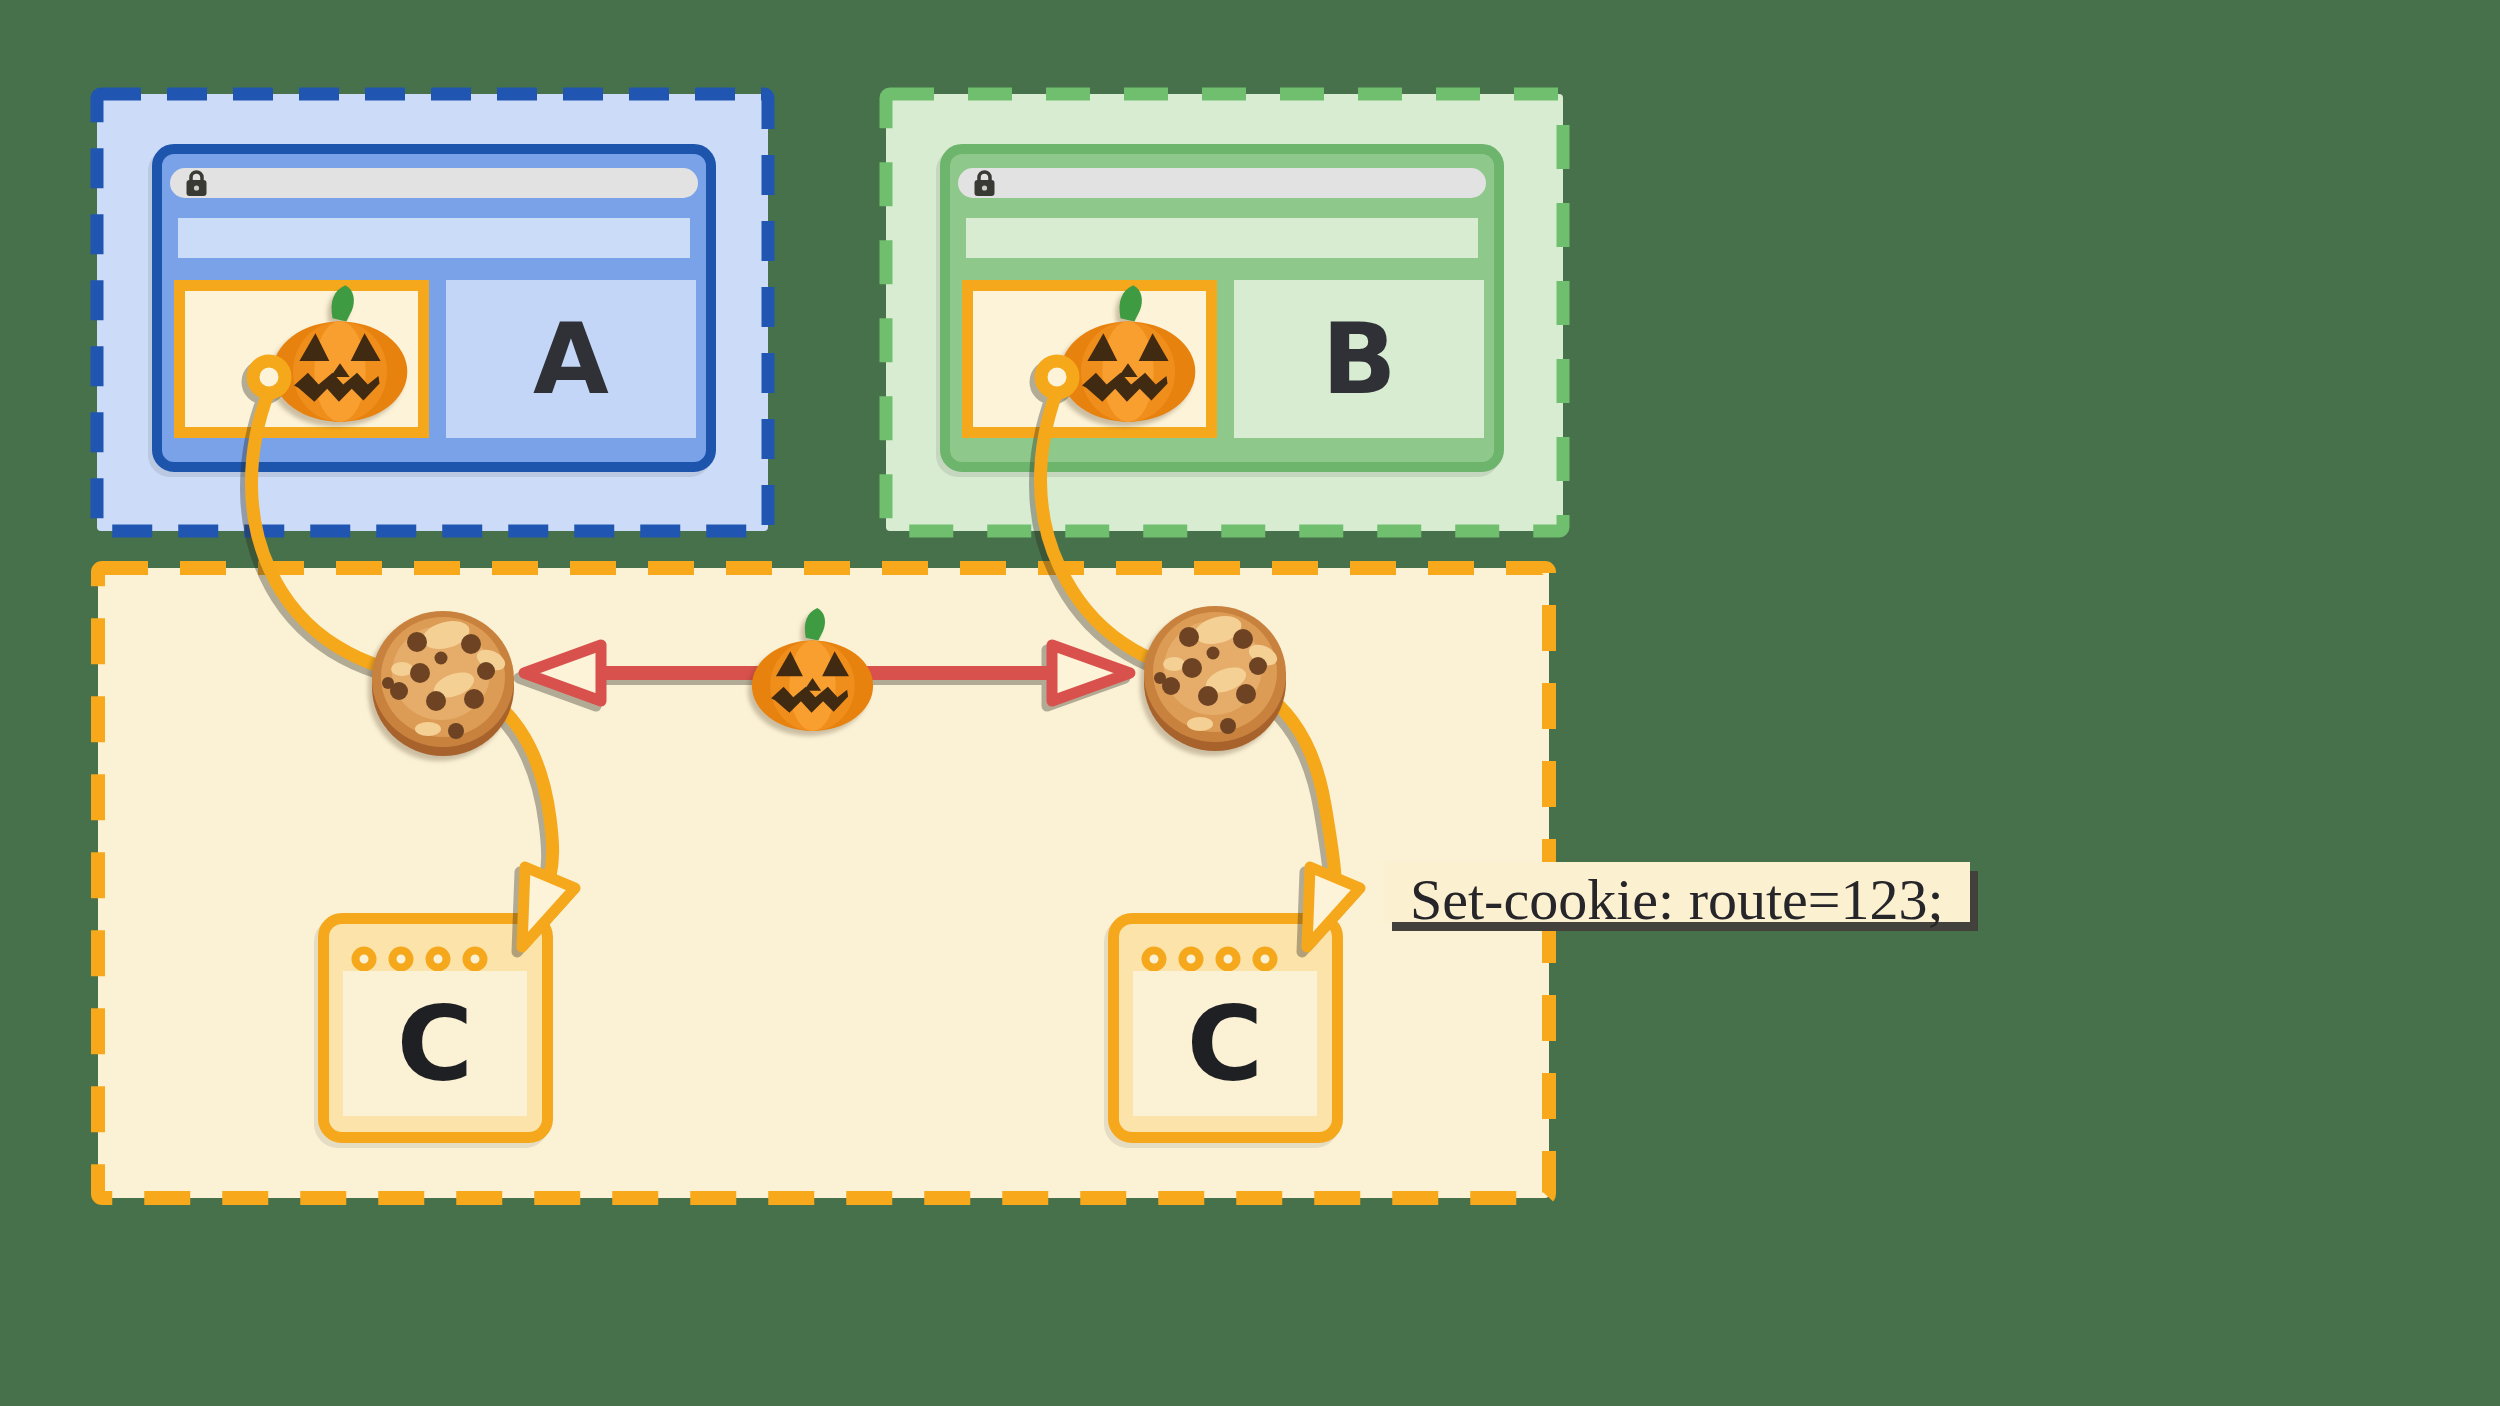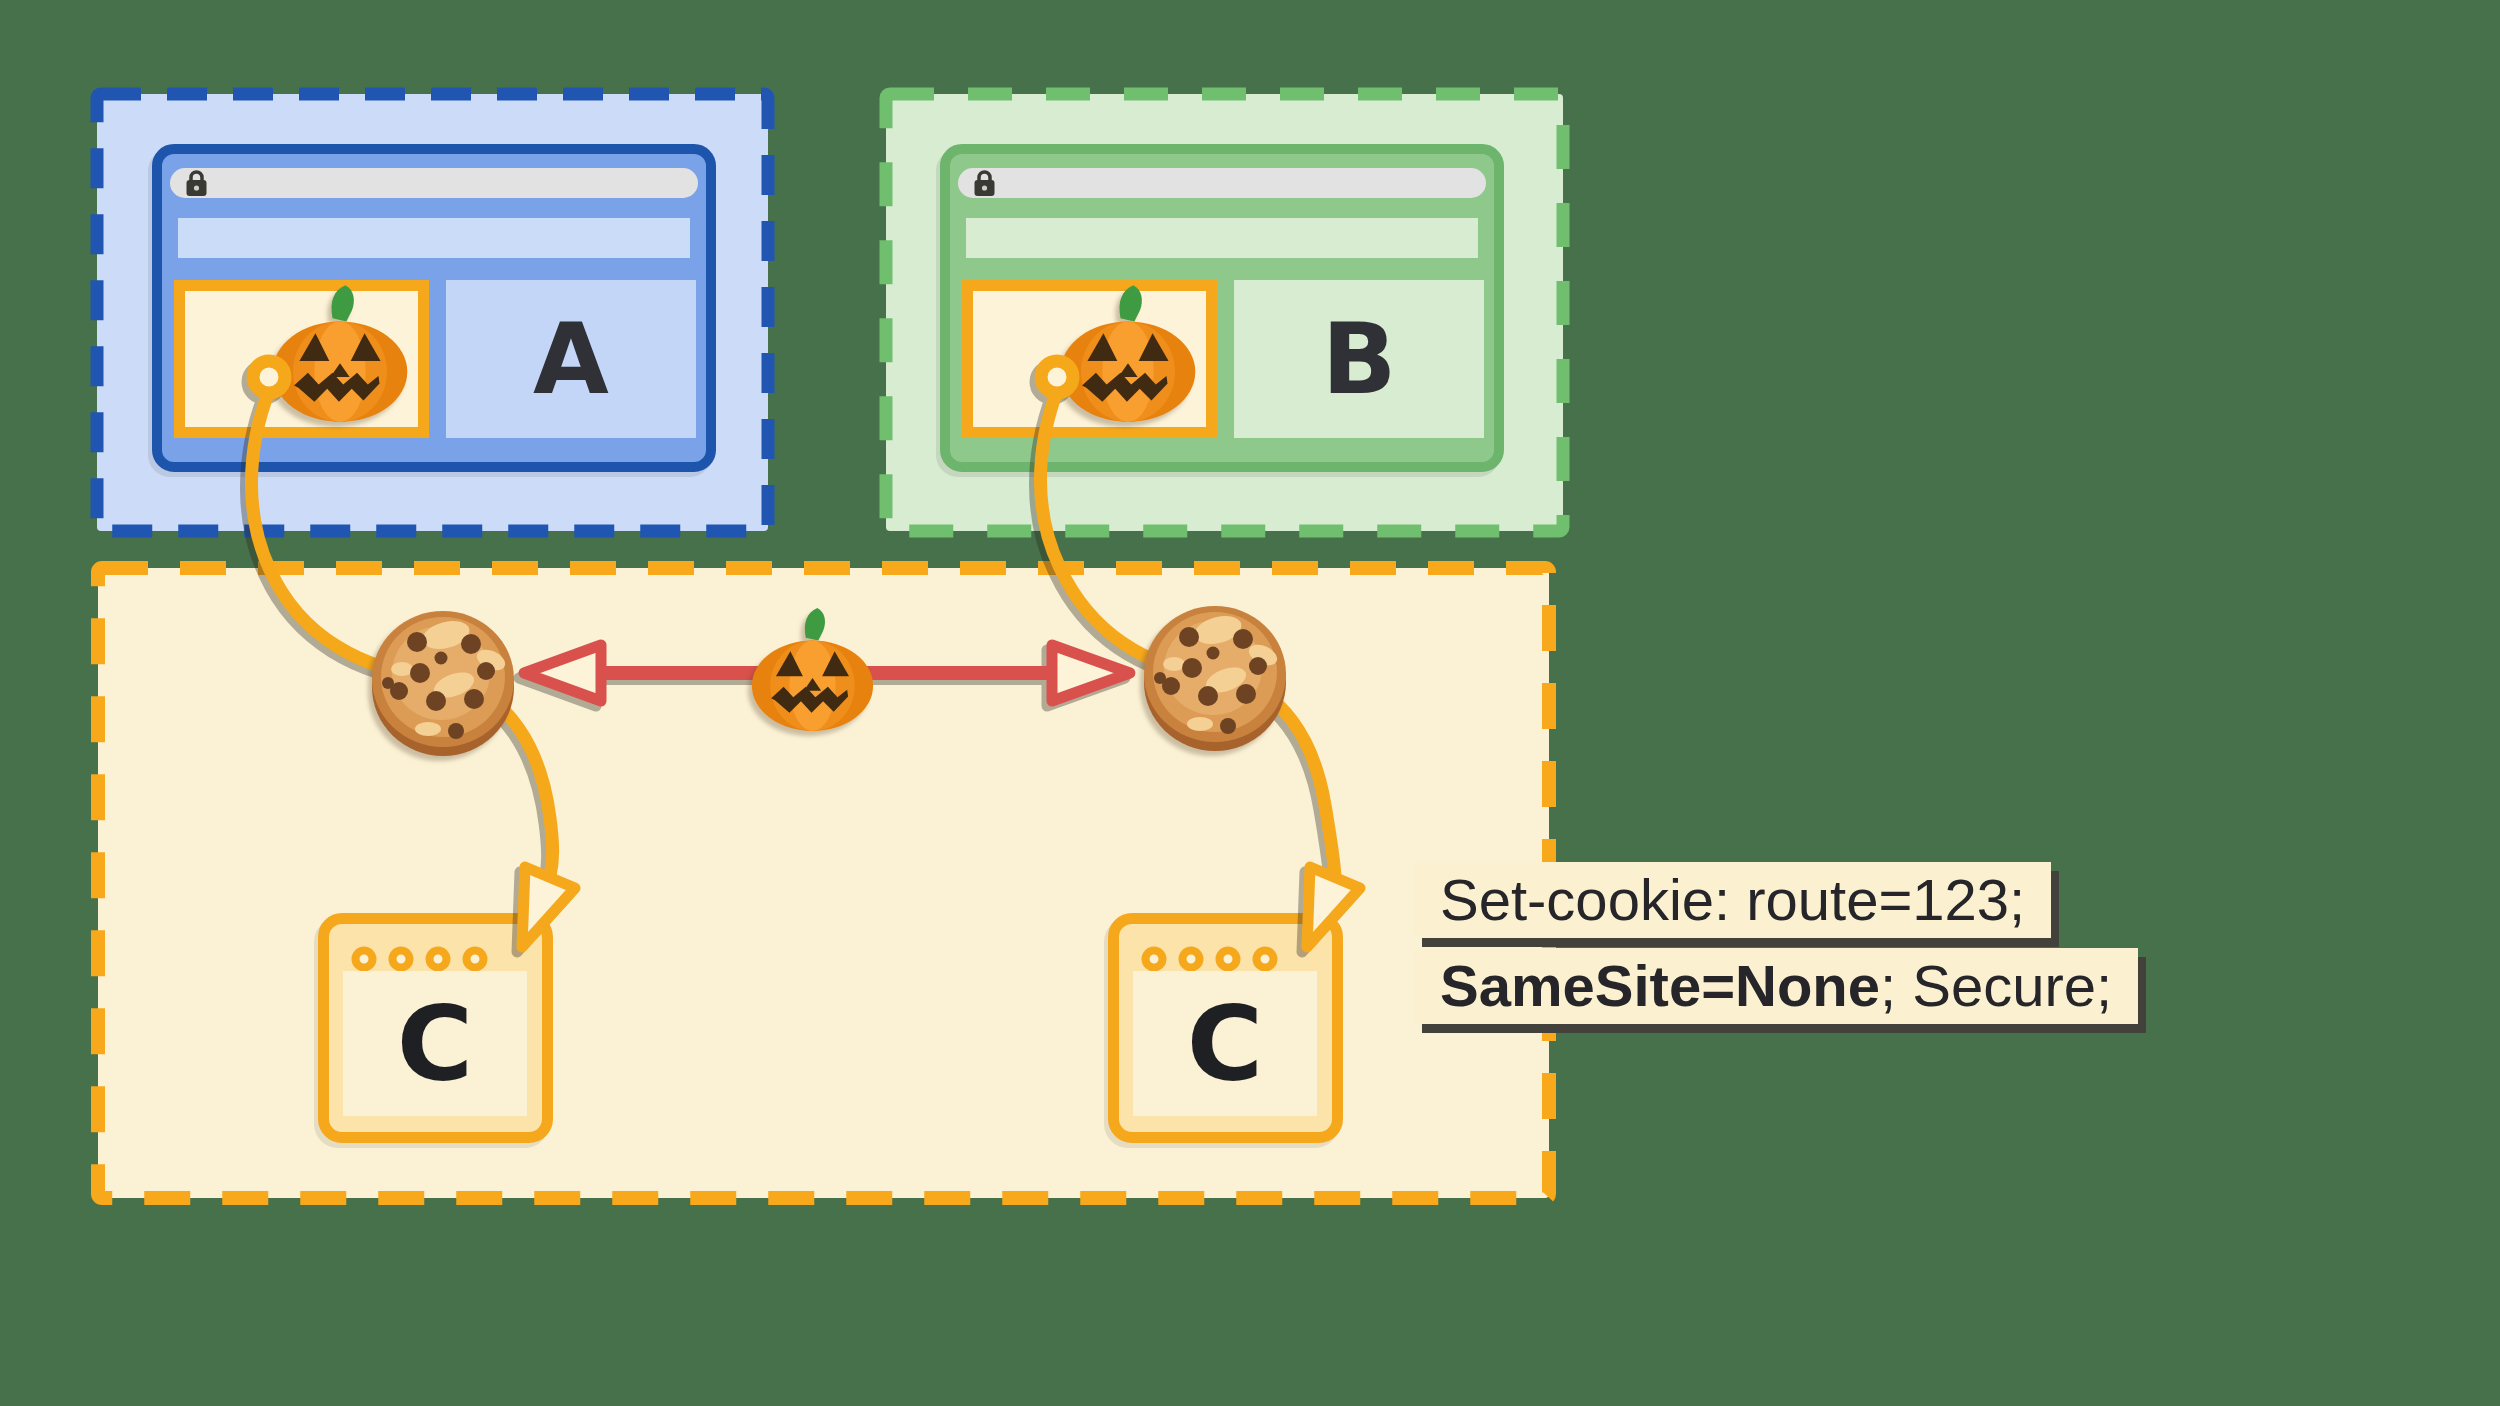--- a/index.html
+++ b/index.html
@@ -33,22 +33,22 @@
   .cwin .content{position:absolute;left:14px;top:47px;width:184px;height:145px;background:#FBF1D5;
         display:flex;align-items:center;justify-content:center;}
   .c-letter{font-size:104px;font-weight:700;color:#1F2023;line-height:1;}
 
   
   .art{position:absolute;}
   .shadowed{filter:drop-shadow(-4px 5px 2px rgba(80,55,25,0.28));}
   .flow{filter:drop-shadow(-5px 5px 0px rgba(40,38,30,0.35));}
 
   
-  .codebox{position:absolute;left:1414px;height:76px;line-height:76px;padding:0 26px;background:#FBF0CF;
-           box-shadow:8px 9px 0 #42413B;font-family:Liberation Sans, sans-serif;
+  .codebox{position:absolute;left:1384px;height:60px;line-height:76px;padding:0 26px;background:#FBF0CF;
+           box-shadow:8px 9px 0 #42413B;font-family:Liberation Serif, serif;
            font-size:58px;color:#26262A;white-space:nowrap;}
   .codebox b{font-weight:700;}
 </style>
 </head>
 <body>
 
 <div class="canvas">
 
   <svg width="0" height="0" style="position:absolute" aria-hidden="true">
     <defs>
@@ -155,23 +155,20 @@
         <use href="#cdots-shape"></use>
       </svg>
     <div class="content">
       <span class="c-letter">C</span>
     </div>
   </div>
 
   <div class="codebox" style="top:862px">
     <span>Set-cookie: route=123;</span>
   </div>
-  <div class="codebox" style="top:948px">
-    <b>SameSite=None</b><span>; Secure;</span>
-  </div>
 
   <svg class="layer flow">
     <path d="M 269 391 C 247 448 244 515 270 570 C 300 636 362 671 437 678 C 512 688 542 755 550 818 C 554 848 553 862 550 876" fill="none" stroke="#F6A81B" stroke-width="13" stroke-linecap="round"></path>
     <path d="M 1057 391 C 1036 448 1033 512 1060 568 C 1090 632 1146 668 1213 675 C 1285 684 1315 745 1325 805 C 1331 840 1334 862 1335 876" fill="none" stroke="#F6A81B" stroke-width="13" stroke-linecap="round"></path>
     <circle cx="269" cy="377" r="16" fill="#FCF3D8" stroke="#F6A81B" stroke-width="13"></circle>
     <circle cx="1057" cy="377" r="16" fill="#FCF3D8" stroke="#F6A81B" stroke-width="13"></circle>
     <polygon points="522,947 525,867 575,888" fill="#FCF3D8" stroke="#F6A81C" stroke-width="11" stroke-linejoin="round"></polygon>
     <polygon points="1307,947 1310,867 1360,888" fill="#FCF3D8" stroke="#F6A81C" stroke-width="11" stroke-linejoin="round"></polygon>
     <g>
       <rect x="601" y="666" width="451" height="14" fill="#D9514C"></rect>

